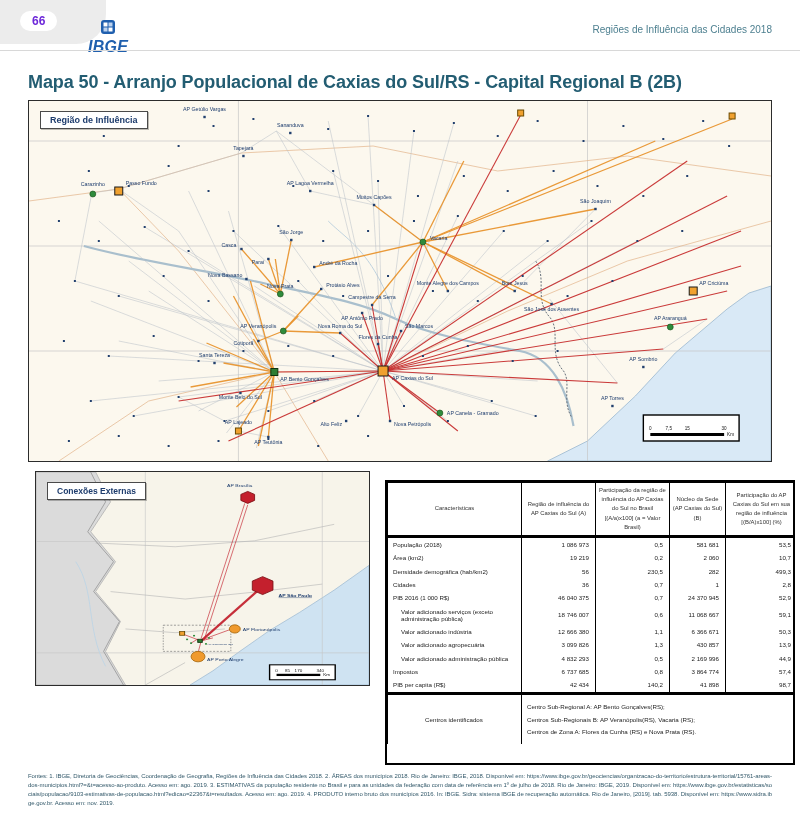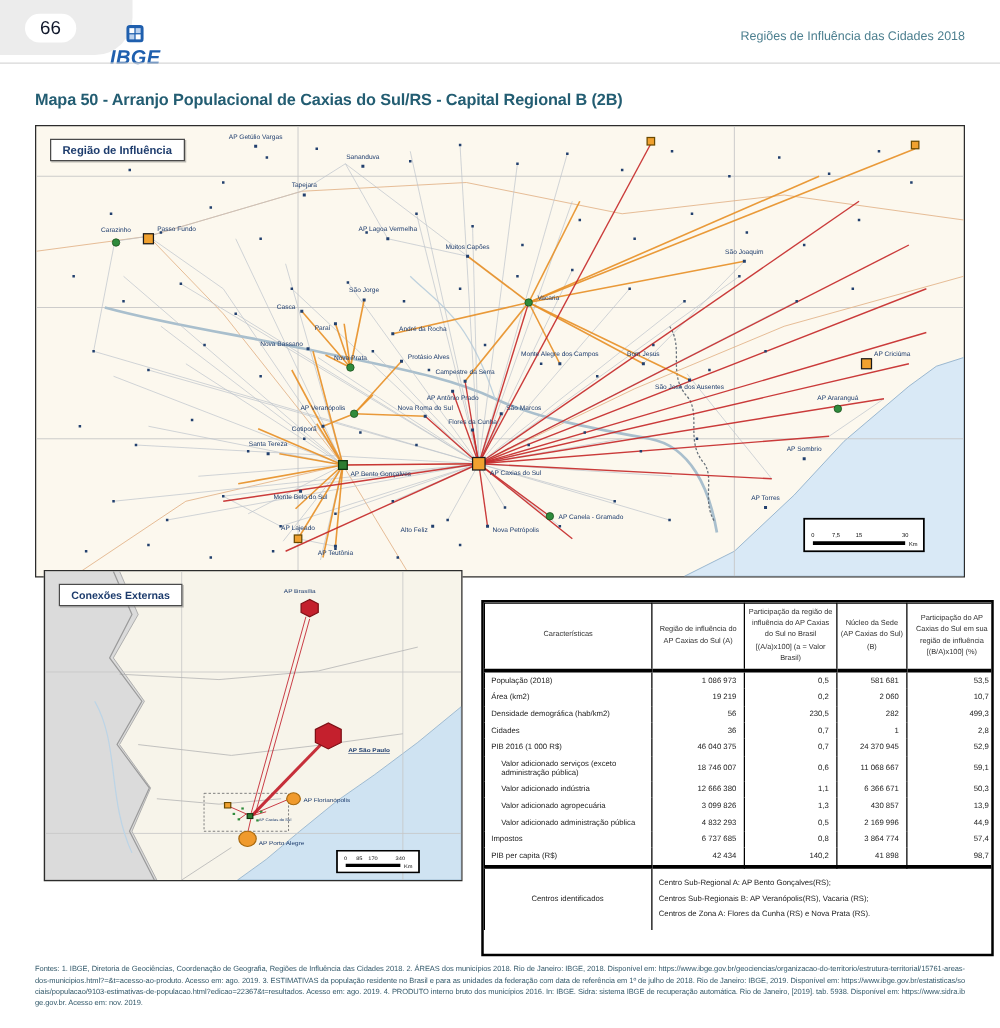--- a/index.html
+++ b/index.html
@@ -4,32 +4,32 @@
 <style>
   html,body{margin:0;padding:0;}
   body{
     width:800px;height:822px;position:relative;overflow:hidden;
     background:#ffffff;font-family:"Liberation Sans",sans-serif;color:#222;
   }
   
   .corner{position:absolute;top:0;left:0;width:106px;height:44px;background:#ececec;
     border-bottom-right-radius:30px;}
   .page-pill{position:absolute;top:11px;left:20px;background:#ffffff;border-radius:13px;
-    padding:3px 12px;font-weight:normal;font-size:15px;color:#0f172a;}
+    padding:3px 12px;font-weight:bold;font-size:12px;color:#6d28d9;}
   .ibge-logo{position:absolute;top:20px;left:88px;display:flex;align-items:center;gap:4px;flex-direction:column;}
   .ibge-mark{display:inline-block;width:14px;height:14px;}
   .ibge-text{font-style:italic;font-weight:bold;font-size:16px;color:#1f5fae;letter-spacing:.3px;}
   .pub-title{position:absolute;top:24px;right:28px;font-weight:normal;font-size:10px;color:#4c7f8f;}
   .header-rule{position:absolute;top:42px;left:0;width:800px;border:none;border-top:1px solid #d8d8d8;}
-  .map-title{position:absolute;top:72px;left:28px;font-size:13px;font-weight:bold;color:#235d72;
+  .map-title{position:absolute;top:72px;left:28px;font-size:18px;font-weight:bold;color:#235d72;
     letter-spacing:-.1px;margin:0;}
   
   .map-box{position:absolute;border:1.5px solid #2c2c2c;background:#fcf8ee;box-sizing:border-box;}
   #main-map{left:28px;top:100px;width:744px;height:362px;}
-  #ext-map{left:35px;top:456px;width:335px;height:249px;background:#f7f4ea;}
+  #ext-map{left:35px;top:471px;width:335px;height:215px;background:#f7f4ea;}
   .map-box svg{display:block;width:100%;height:100%;}
   .map-tag{position:absolute;top:10px;left:11px;background:#fff;border:1.2px solid #4a4a4a;
     padding:3px 9px;font-weight:bold;color:#1d3c6d;box-shadow:1px 1px 0 rgba(0,0,0,.25);}
   #main-map .map-tag{font-size:9px;}
   #ext-map .map-tag{font-size:8.5px;}
   
   .table-wrap{position:absolute;left:385px;top:480px;width:410px;height:285px;
     border:2px solid #000;box-sizing:border-box;background:#fff;overflow:hidden;}
   table.stats{border-collapse:collapse;width:100%;table-layout:fixed;font-size:6.2px;color:#1c1c1c;}
   .stats th{border:1.2px solid #000;border-bottom:3px solid #000;font-weight:normal;font-size:5.9px;

